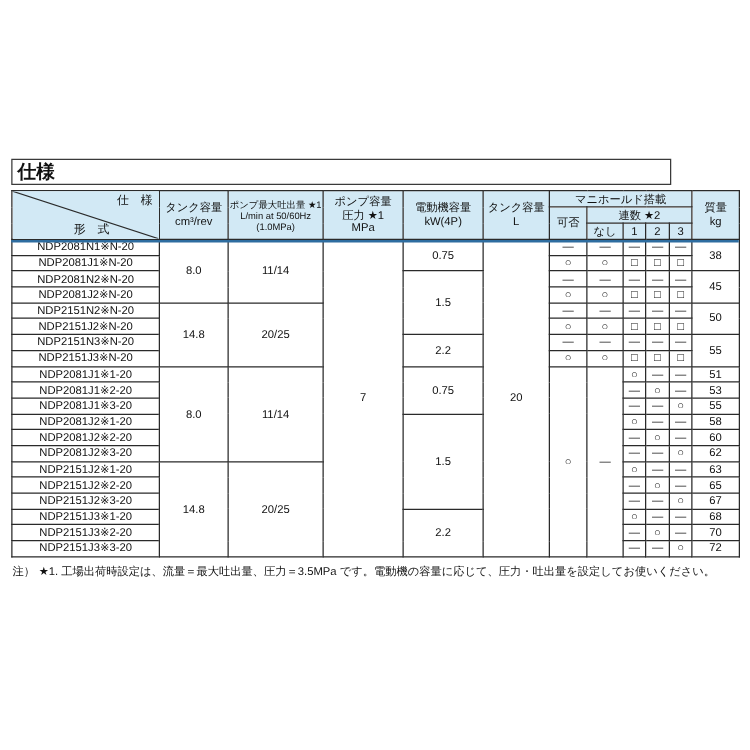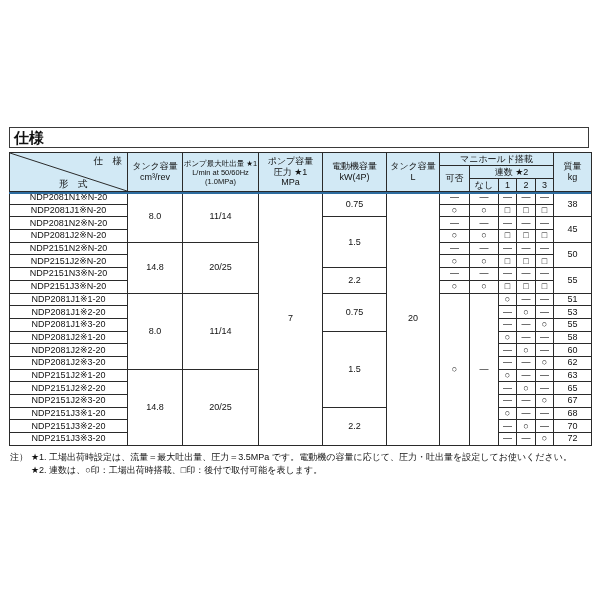--- a/index.html
+++ b/index.html
@@ -1,19 +1,19 @@
 <!DOCTYPE html>
 <html><head>
 <meta charset="utf-8">
 <style>
   html,body{margin:0;padding:0;background:#ffffff;}
   body{width:600px;height:600px;font-family:"Liberation Sans","DejaVu Sans",sans-serif;color:#1a1a1a;}
   .page{position:relative;width:600px;height:600px;background:#fff;overflow:hidden;}
 
-  .title-box{position:absolute;left:9px;top:127px;width:580px;height:21px;
+  .title-box{position:absolute;left:9px;top:127px;width:528px;height:21px;
     border:1px solid #3a3a3a;box-sizing:border-box;background:#fff;}
   .title-box .title-text{display:block;font-weight:bold;font-size:15px;line-height:19px;padding-left:4px;color:#111;}
 
   table.spec{position:absolute;left:9px;top:152px;width:582px;border-collapse:collapse;table-layout:fixed;}
   table.spec th,table.spec td{border:1px solid #2a2a2a;text-align:center;vertical-align:middle;
     padding:0;overflow:hidden;box-sizing:border-box;}
   thead th{background:#d2e9f5;font-weight:normal;font-size:9px;line-height:1.2;color:#111;}
   thead tr{height:13px;}
   th.hdr-discharge{font-size:7.5px;}
   th.hdr-small{font-size:9px;}
@@ -280,18 +280,15 @@
       </tbody>
   </table>
 
   <div class="header-divider"></div>
 
   <div class="notes">
     <div class="note-row">
       <span class="note-prefix">注）</span>
       <span>★1. 工場出荷時設定は、流量＝最大吐出量、圧力＝3.5MPa です。電動機の容量に応じて、圧力・吐出量を設定してお使いください。</span>
     </div>
-    <div class="note-row note-indent">
-      <span>★2. 連数は、○印：工場出荷時搭載、□印：後付で取付可能を表します。</span>
-    </div>
   </div>
 
 </div>
 
 </body></html>

